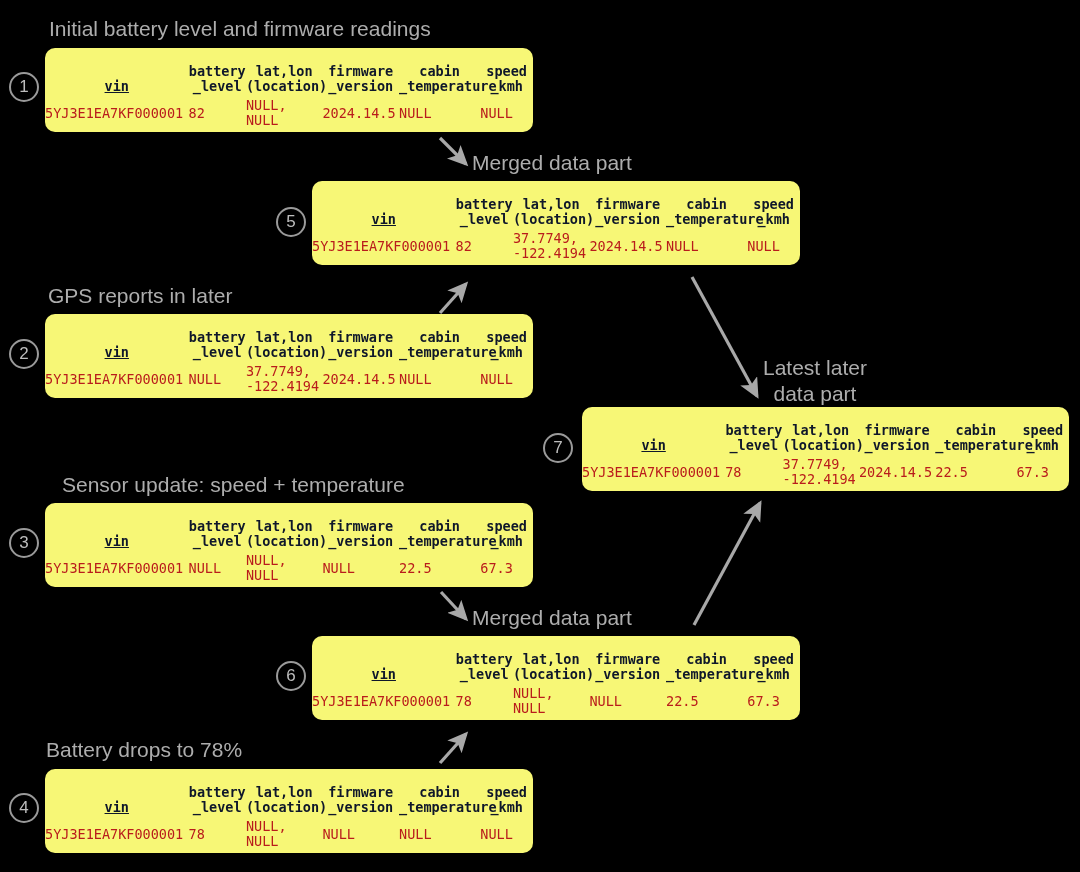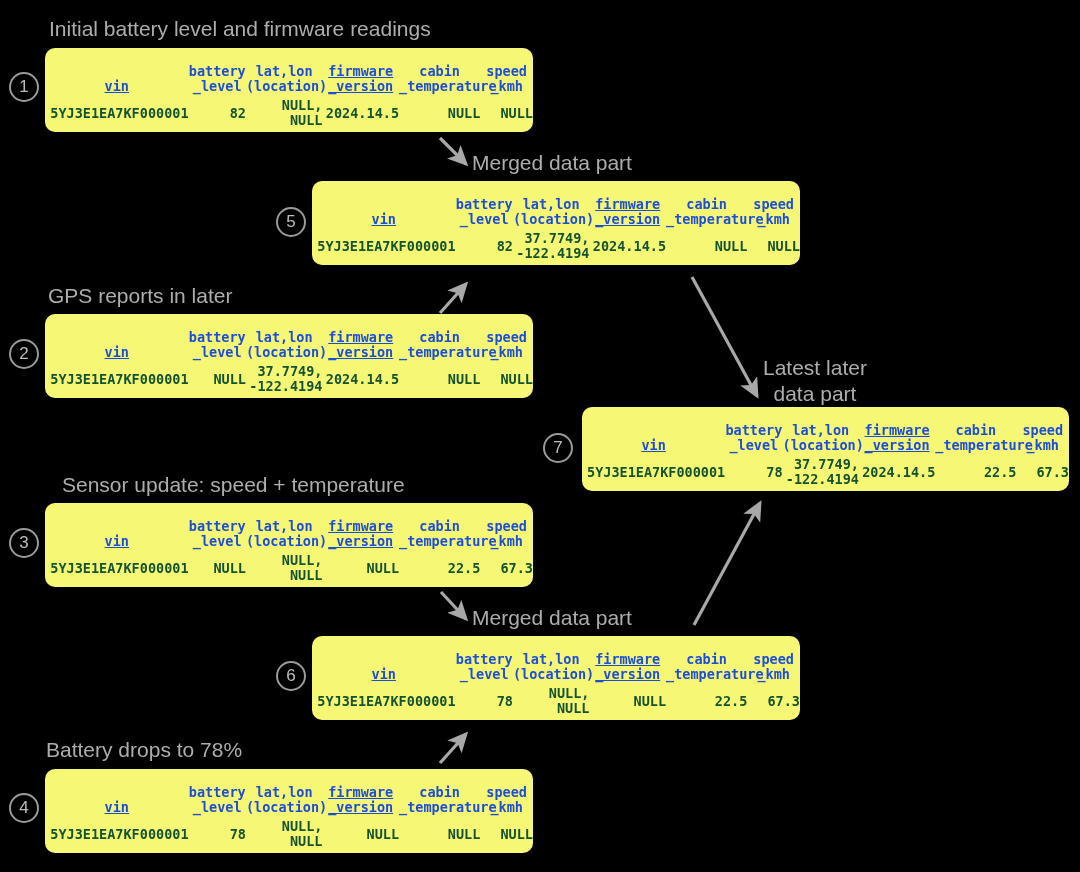--- a/index.html
+++ b/index.html
@@ -60,44 +60,44 @@
   .card table {
     border-collapse: collapse;
     width: 100%;
     height: 100%;
     table-layout: fixed;
   }
   .card th {
     font-family: "DejaVu Sans Mono", "Liberation Mono", monospace;
     font-size: 13.5px;
     font-weight: bold;
-    color: #1d4ed8;
+    color: #0f172a;
     text-align: center;
     vertical-align: bottom;
     line-height: 15px;
     padding: 0;
     white-space: pre-line;
   }
   .card td {
     font-family: "DejaVu Sans Mono", "Liberation Mono", monospace;
     font-size: 13.5px;
-    font-weight: bold;
-    color: #14532d;
-    text-align: right;
+    font-weight: normal;
+    color: #b91c1c;
+    text-align: left;
     vertical-align: middle;
     line-height: 15px;
     padding: 0;
     white-space: pre-line;
   }
   .card .row-head { height: 46px; }
   .card .row-body { height: 38px; }
   .col-vin  { width: 30%; text-decoration: underline; }
   .col-batt { width: 12%; }
   .col-loc  { width: 16%; }
-  .col-fw   { width: 16%; text-decoration: underline; }
+  .col-fw   { width: 16%; }
   .col-temp { width: 17%; }
   .col-spd  { width: 11%; }
 </style>
 </head>
 <body>
 
 <div id="canvas">
 
   <svg class="arrows" viewBox="0 0 1080 872">
     <defs>

